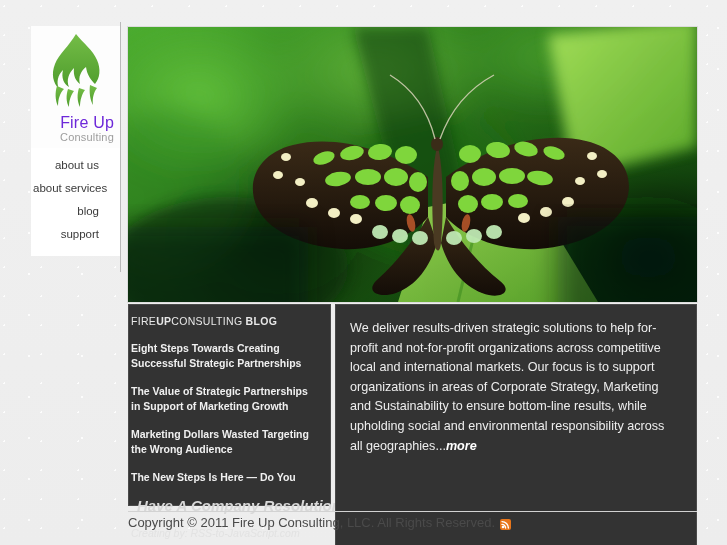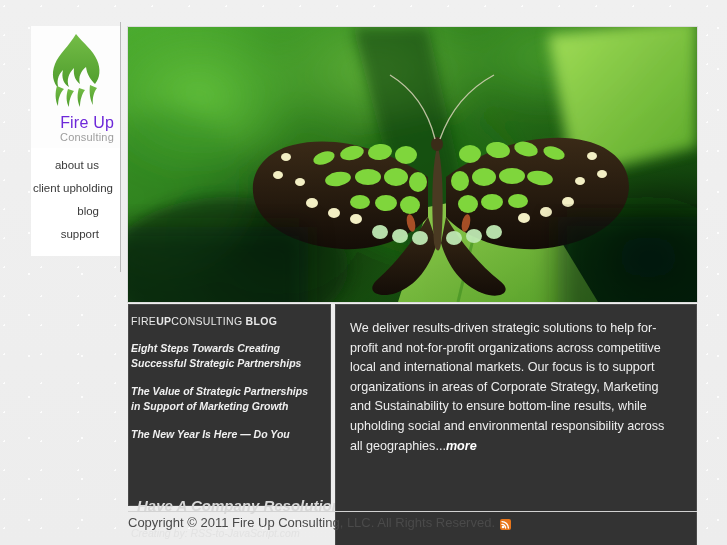--- a/index.html
+++ b/index.html
@@ -95,21 +95,20 @@
     font-size: 10.5px;
     color: #e8e8e8;
     letter-spacing: .3px;
     margin-bottom: 14px;
     white-space: nowrap;
   }
   #blog-head b { font-weight: bold; }
   .post {
     font-size: 10.5px;
     font-weight: bold;
-    font-style: italic;
     color: #f0f0f0;
     line-height: 15px;
     margin-bottom: 13px;
     cursor: pointer;
   }
 
   #about-panel {
     position: absolute; left: 335px; top: 304px;
     width: 362px; height: 254px;
     background: #333333;
@@ -189,21 +188,21 @@
         </svg>
       </div>
       <div id="logo-text">
         <div class="logo-line1">Fire Up</div>
         <div class="logo-line2">Consulting</div>
       </div>
     </div>
 
     <nav id="nav">
       <a class="nav-item">about us</a>
-      <a class="nav-item">client upholding</a>
+      <a class="nav-item">about services</a>
       <a class="nav-item">blog</a>
       <a class="nav-item">support</a>
     </nav>
   </div>
 
   <div id="vrule"></div>
 
   <div id="hero">
     <svg viewBox="0 0 569 275" preserveAspectRatio="none" aria-hidden="true">
       <defs>
@@ -355,21 +354,22 @@
         <rect x="430" y="190" width="180" height="130" fill="#04170a"></rect>
       </g>
     </svg>
   </div>
 
   <div id="blog-panel">
     <div id="blog-head"><span>FIRE</span><b>UP</b><span>CONSULTING</span> <b>BLOG</b></div>
 
     <div class="post">Eight Steps Towards Creating Successful Strategic Partnerships</div>
     <div class="post">The Value of Strategic Partnerships in Support of Marketing Growth</div>
-    <div class="post">The New Year Is Here — Do You</div>
+    <div class="post">Marketing Dollars Wasted Targeting the Wrong Audience</div>
+    <div class="post">The New Steps Is Here — Do You</div>
   </div>
 
   <div id="ghost">Have A Company Resolution?</div>
   <div id="ghost2">Creating by: RSS-to-JavaScript.com</div>
 
   <div id="about-panel">
     <div id="about-text"><span>We deliver results-driven strategic solutions to help for-profit and not-for-profit organizations across competitive local and international markets. Our focus is to support organizations in areas of Corporate Strategy, Marketing and Sustainability to ensure bottom-line results, while upholding social and environmental responsibility across all geographies...</span><span class="more">more</span></div>
   </div>
 
   <div id="footer-rule"></div>

